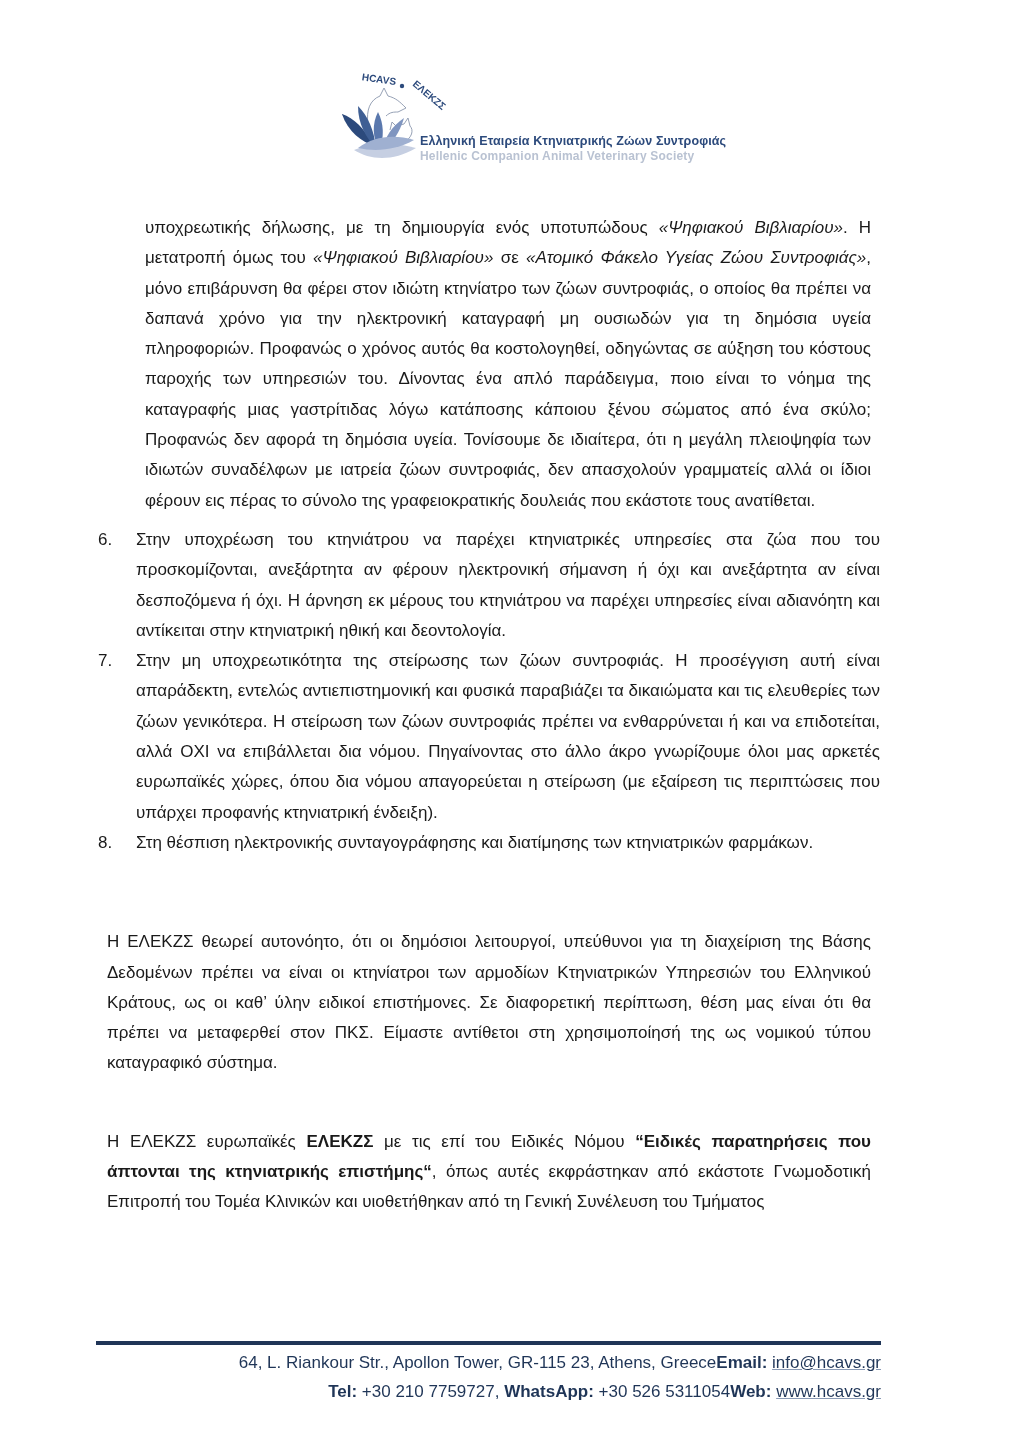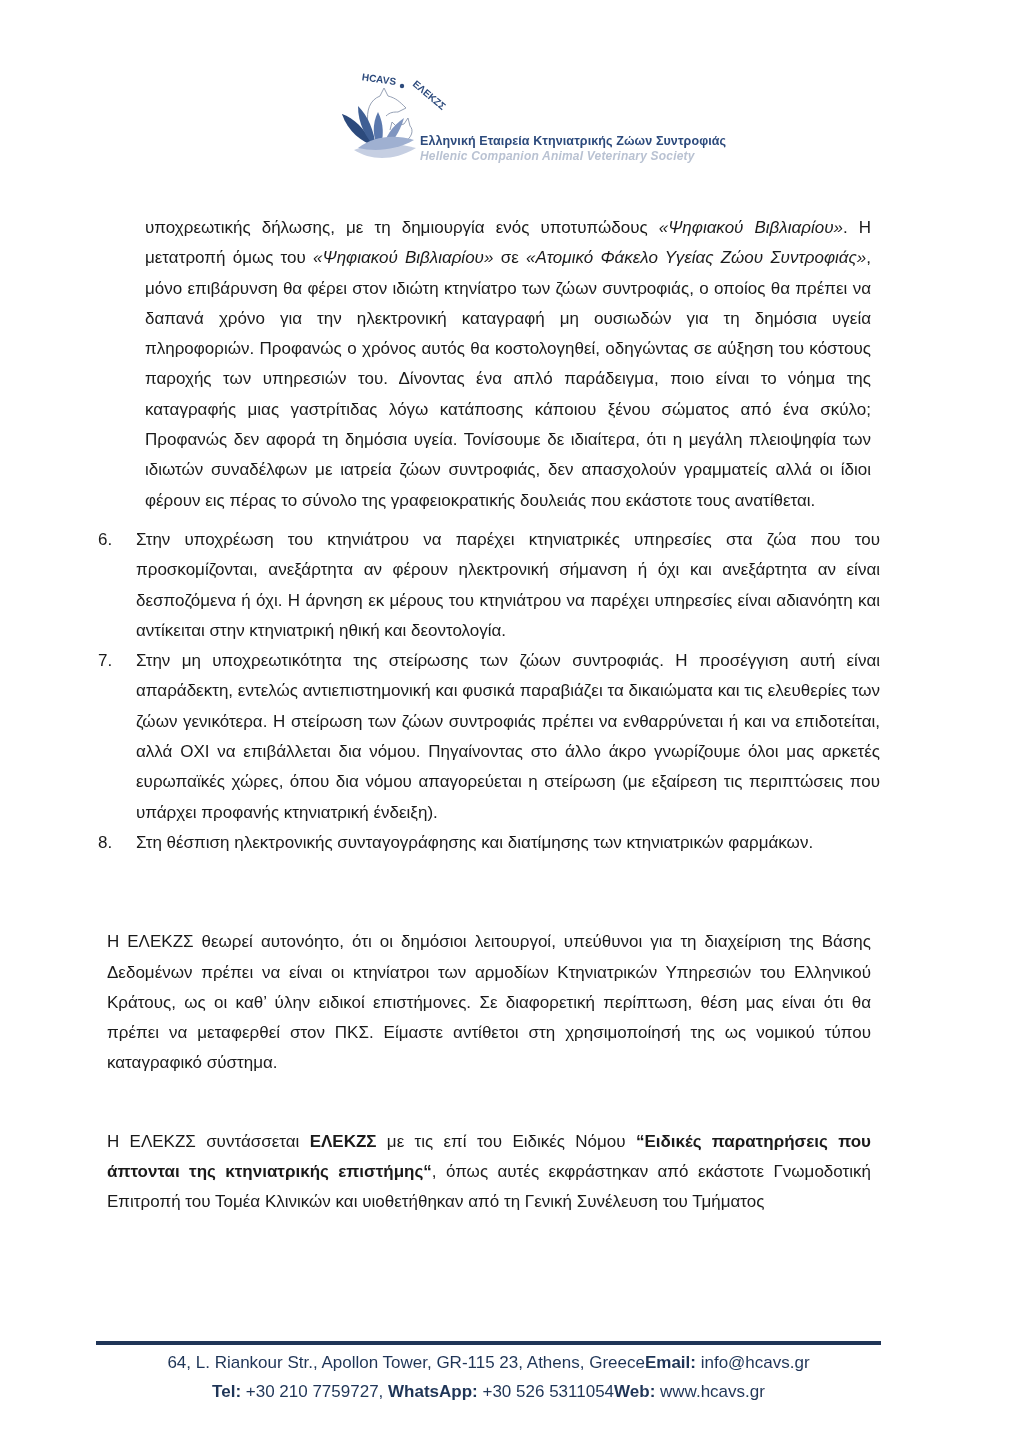--- a/index.html
+++ b/index.html
@@ -5,38 +5,38 @@
   html, body { margin: 0; padding: 0; background: #ffffff; }
   body { width: 1024px; height: 1447px; position: relative; overflow: hidden;
          font-family: "Liberation Sans", sans-serif; color: #1a1a1a; }
 
   
   .logo { position: absolute; left: 334px; top: 66px; width: 360px; height: 104px; }
   .logo svg { position: absolute; left: 0; top: 0; }
   .logo-greek { position: absolute; left: 86px; top: 68px; font-size: 12.5px; font-weight: bold;
                 color: #2c4a7c; letter-spacing: 0.1px; white-space: nowrap; text-align: right; }
   .logo-english { position: absolute; left: 86px; top: 83px; font-size: 12px; font-weight: bold;
-                  color: #b9c2d2; white-space: nowrap; letter-spacing: 0.2px; font-style: italic; }
+                  color: #b9c2d2; white-space: nowrap; letter-spacing: 0.2px; }
 
   
   .content { position: absolute; left: 98px; top: 204px; width: 782px;
              font-size: 17px; line-height: 30.3px; }
   .para { text-align: justify; margin: 9px; }
   .indent { padding-left: 38px; }
   .item { position: relative; padding-left: 38px; text-align: justify; margin: 0; }
   .item .num { position: absolute; left: 0; top: 0; }
   .gap { height: 30px; }
   em { font-style: italic; }
   b { font-weight: bold; }
 
   
   .footer-rule { position: absolute; left: 96px; top: 1341px; width: 785px; height: 4px; background: #1f3557; }
   .footer { position: absolute; left: 96px; top: 1348px; width: 785px; font-size: 17px; line-height: 29px; color: #1f3557; }
-  .footer-row { display: flex; justify-content: center; }
-  .footer a { color: #1f3557; text-decoration-color: #8a9ab5; }
+  .footer-row { display: flex; justify-content: flex-end; }
+  .footer a { color: #1f3557; text-decoration: underline; text-decoration-color: #8a9ab5; }
   .footer .lbl { font-weight: bold; }
 </style>
 </head>
 <body>
 
 <div class="logo">
   <svg width="360" height="104" viewBox="0 0 360 104">
 
     <text x="28" y="16" font-size="10" fill="#2c4a7c" font-family="Liberation Sans, sans-serif" font-weight="bold" transform="rotate(8 40 12)">HCAVS</text>
     <circle cx="68" cy="20" r="2.2" fill="#2c4a7c"></circle>
@@ -73,21 +73,21 @@
   <p class="item">
     <span class="num">8.</span>
     <span>Στη θέσπιση ηλεκτρονικής συνταγογράφησης και διατίμησης των κτηνιατρικών φαρμάκων.</span>
   </p>
 
   <div class="gap"></div>
   <div class="gap"></div>
   <p class="para">Η ΕΛΕΚΖΣ θεωρεί αυτονόητο, ότι οι δημόσιοι λειτουργοί, υπεύθυνοι για τη διαχείριση της Βάσης Δεδομένων πρέπει να είναι οι κτηνίατροι των αρμοδίων Κτηνιατρικών Υπηρεσιών του Ελληνικού Κράτους, ως οι καθ’ ύλην ειδικοί επιστήμονες. Σε διαφορετική περίπτωση, θέση μας είναι ότι θα πρέπει να μεταφερθεί στον ΠΚΣ. Είμαστε αντίθετοι στη χρησιμοποίησή της ως νομικού τύπου καταγραφικό σύστημα.</p>
   <div class="gap"></div>
   <p class="para">
-    <span>Η ΕΛΕΚΖΣ συντάσσεται </span><b>ΕΛΕΚΖΣ</b><span> με τις επί του Ειδικές Νόμου </span><b>“Ειδικές παρατηρήσεις που άπτονται της κτηνιατρικής επιστήμης“</b><span>, όπως αυτές εκφράστηκαν από εκάστοτε Γνωμοδοτική Επιτροπή του Τομέα Κλινικών και υιοθετήθηκαν από τη Γενική Συνέλευση του Τμήματος</span>
+    <span>Η ΕΛΕΚΖΣ ευρωπαϊκές </span><b>ΕΛΕΚΖΣ</b><span> με τις επί του Ειδικές Νόμου </span><b>“Ειδικές παρατηρήσεις που άπτονται της κτηνιατρικής επιστήμης“</b><span>, όπως αυτές εκφράστηκαν από εκάστοτε Γνωμοδοτική Επιτροπή του Τομέα Κλινικών και υιοθετήθηκαν από τη Γενική Συνέλευση του Τμήματος</span>
   </p>
 </div>
 
 <div class="footer-rule"></div>
 <div class="footer">
   <div class="footer-row">
     <span>64, L. Riankour Str., Apollon Tower, GR-115 23, Athens, Greece</span>
     <span>
       <span class="lbl">Email:</span>
       <a>info@hcavs.gr</a>

